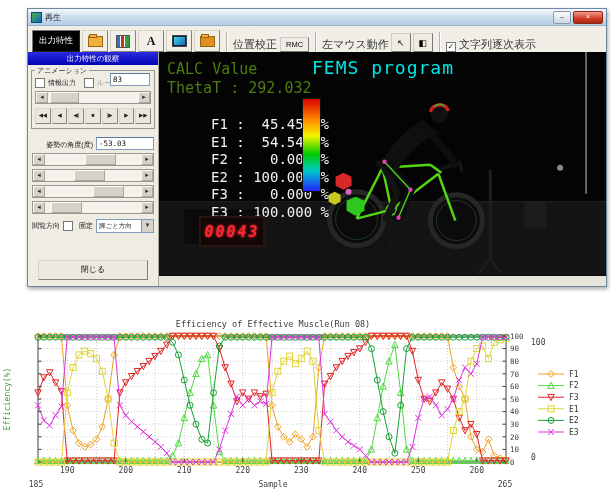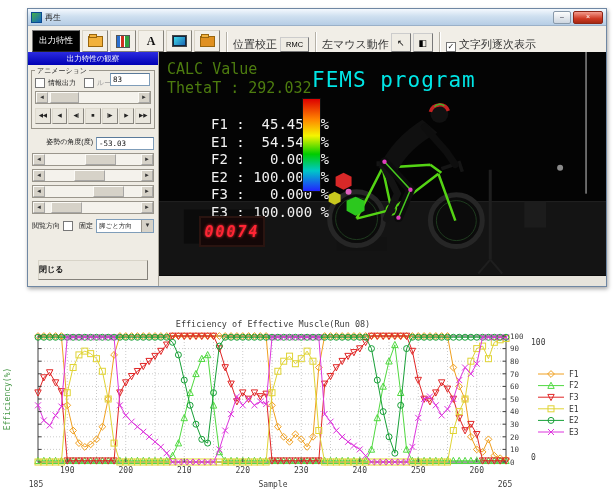--- a/index.html
+++ b/index.html
@@ -55,38 +55,38 @@
        line-height:11px;padding:0 2px;font-family:"DejaVu Sans Mono",monospace;color:#111;}
   .frame-in{position:absolute;right:4px;top:2px;width:34px;}
   .sbar{height:11px;border:1px solid #9a968c;background:#e9e6df;display:flex;margin-top:3px;}
   .sarrow{width:10px;background:#d6d2c8;border:1px outset #fbfaf6;font-size:6px;line-height:9px;
        text-align:center;color:#333;flex:none;}
   .strack{flex:1;position:relative;background:#f4f2ec;}
   .sthumb{position:absolute;top:0;bottom:0;width:30%;background:#d6d2c8;border:1px outset #fbfaf6;}
   .mrow{display:flex;gap:1px;margin-top:4px;}
   .mbtn{flex:1;height:14px;border:1px outset #ddd9cd;background:#e9e6dd;font-size:5.5px;
        line-height:12px;text-align:center;color:#222;padding:0;}
-  .fldrow{display:flex;align-items:flex-start;margin:8px 4px 0;}
+  .fldrow{display:flex;align-items:flex-end;margin:8px 4px 0;}
   .flabel{font-size:7px;color:#222;flex:1;text-align:right;padding-right:3px;}
   .fldrow .tin{width:52px;flex:none;}
   .sbwrap{margin:0 4px;}
   .viewrow{display:flex;align-items:center;margin:5px 4px 0;font-size:7px;color:#222;gap:3px;}
   .dropdown{flex:1;height:12px;border:1px solid #7f9db9;background:#fff;display:flex;align-items:center;}
   .dropdown .dtext{flex:1;font-size:6.5px;padding:0 2px;color:#222;white-space:nowrap;overflow:hidden;}
   .dbtn{width:11px;height:100%;background:#d6d2c8;border-left:1px solid #9a968c;font-size:6px;
        text-align:center;line-height:11px;color:#333;}
   .closebtn{position:absolute;bottom:6px;left:10px;right:10px;height:18px;border:1px outset #d8d4c8;
-       background:#ece9e0;font-size:8px;color:#111;line-height:17px;font-weight:bold;}
+       background:#ece9e0;font-size:8px;color:#111;text-align:center;line-height:17px;}
 
   
   .vwrap{flex:1;background:#e7e4dc;position:relative;}
   .video{position:absolute;left:0;top:0;right:0;height:224px;background:#030303;overflow:hidden;}
   .scene{position:absolute;inset:0;}
-  .fems{position:absolute;left:153px;top:16px;color:#00e6e6;
-        font-family:"DejaVu Sans Mono",monospace;font-size:21px;letter-spacing:1px;}
+  .fems{position:absolute;left:153px;top:5px;color:#00e6e6;
+        font-family:"DejaVu Sans Mono",monospace;font-size:18px;letter-spacing:1px;}
   .calc{position:absolute;left:8px;top:8px;color:#4d7c0f;white-space:pre;
         font-family:"DejaVu Sans Mono",monospace;font-size:15px;line-height:19px;}
   .readouts{position:absolute;left:8px;top:64px;color:#f2f2f2;white-space:pre;
         font-family:"DejaVu Sans Mono",monospace;font-size:14px;line-height:17.5px;margin-left:44px;}
   .gradbar{position:absolute;left:143px;top:46px;width:17px;height:92px;border:1px solid #111;
         background:linear-gradient(#dd0000,#ff8400 22%,#f5f500 40%,#00cc00 60%,#00c8c8 78%,#2222ff);}
   .counter{position:absolute;left:40px;top:164px;width:62px;height:27px;background:#140707;
         border:2px solid #2a1410;display:flex;align-items:center;justify-content:center;}
   .counter span{color:#ff2535;font-family:"DejaVu Sans Mono",monospace;font-weight:bold;
         font-style:italic;font-size:15px;letter-spacing:2px;text-shadow:0 0 3px #ff3030;}
@@ -269,21 +269,21 @@
         <div class="fems">FEMS program</div>
         <div class="calc"><span>CALC Value</span><br><span>ThetaT : 292.032</span></div>
         <div class="readouts" id="readouts">F1 :  45.454 %
 E1 :  54.547 %
 F2 :   0.000 %
 E2 : 100.000 %
 F3 :   0.000 %
 E3 : 100.000 %</div>
         <div class="gradbar"></div>
         <div class="counter">
-            <span>00074</span>
+            <span>00043</span>
           </div>
       </div>
     </div>
   </div>
 </div>
 
 <div class="chart">
   <svg id="chart-svg" width="614" height="190">
       <line x1="67.25" y1="22" x2="67.25" y2="148" stroke="#a8a8a8" stroke-width="0.6" stroke-dasharray="1,2"></line>
       <line x1="96.5" y1="22" x2="96.5" y2="148" stroke="#a8a8a8" stroke-width="0.6" stroke-dasharray="1,2"></line>

